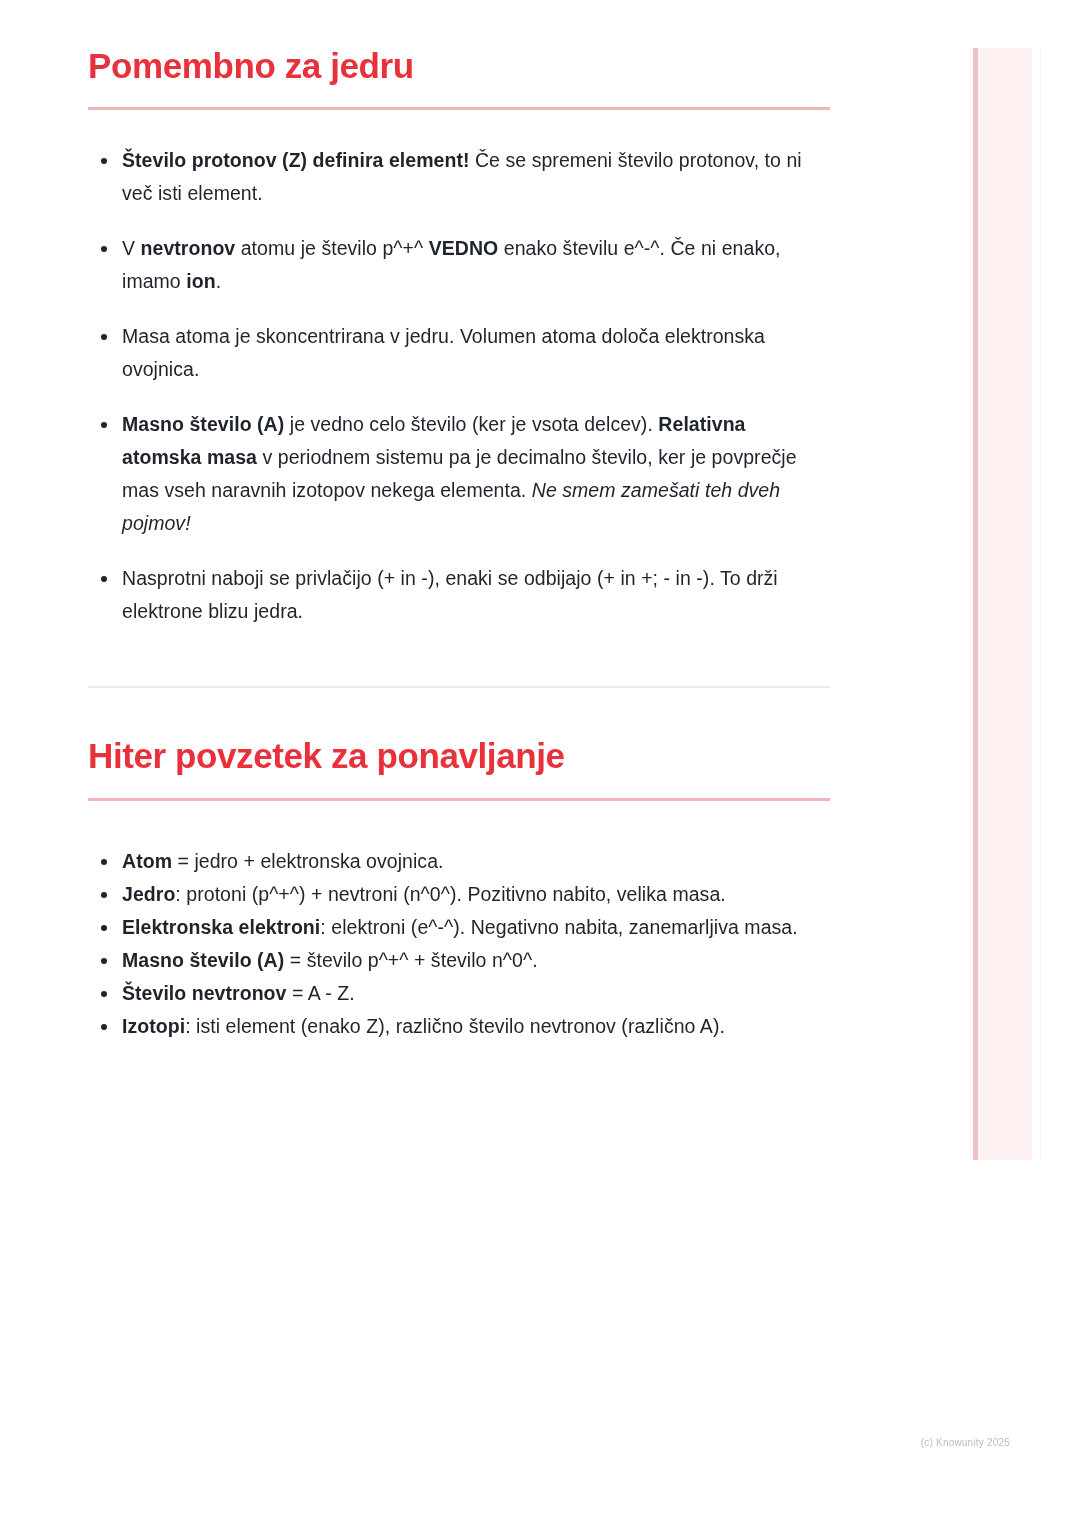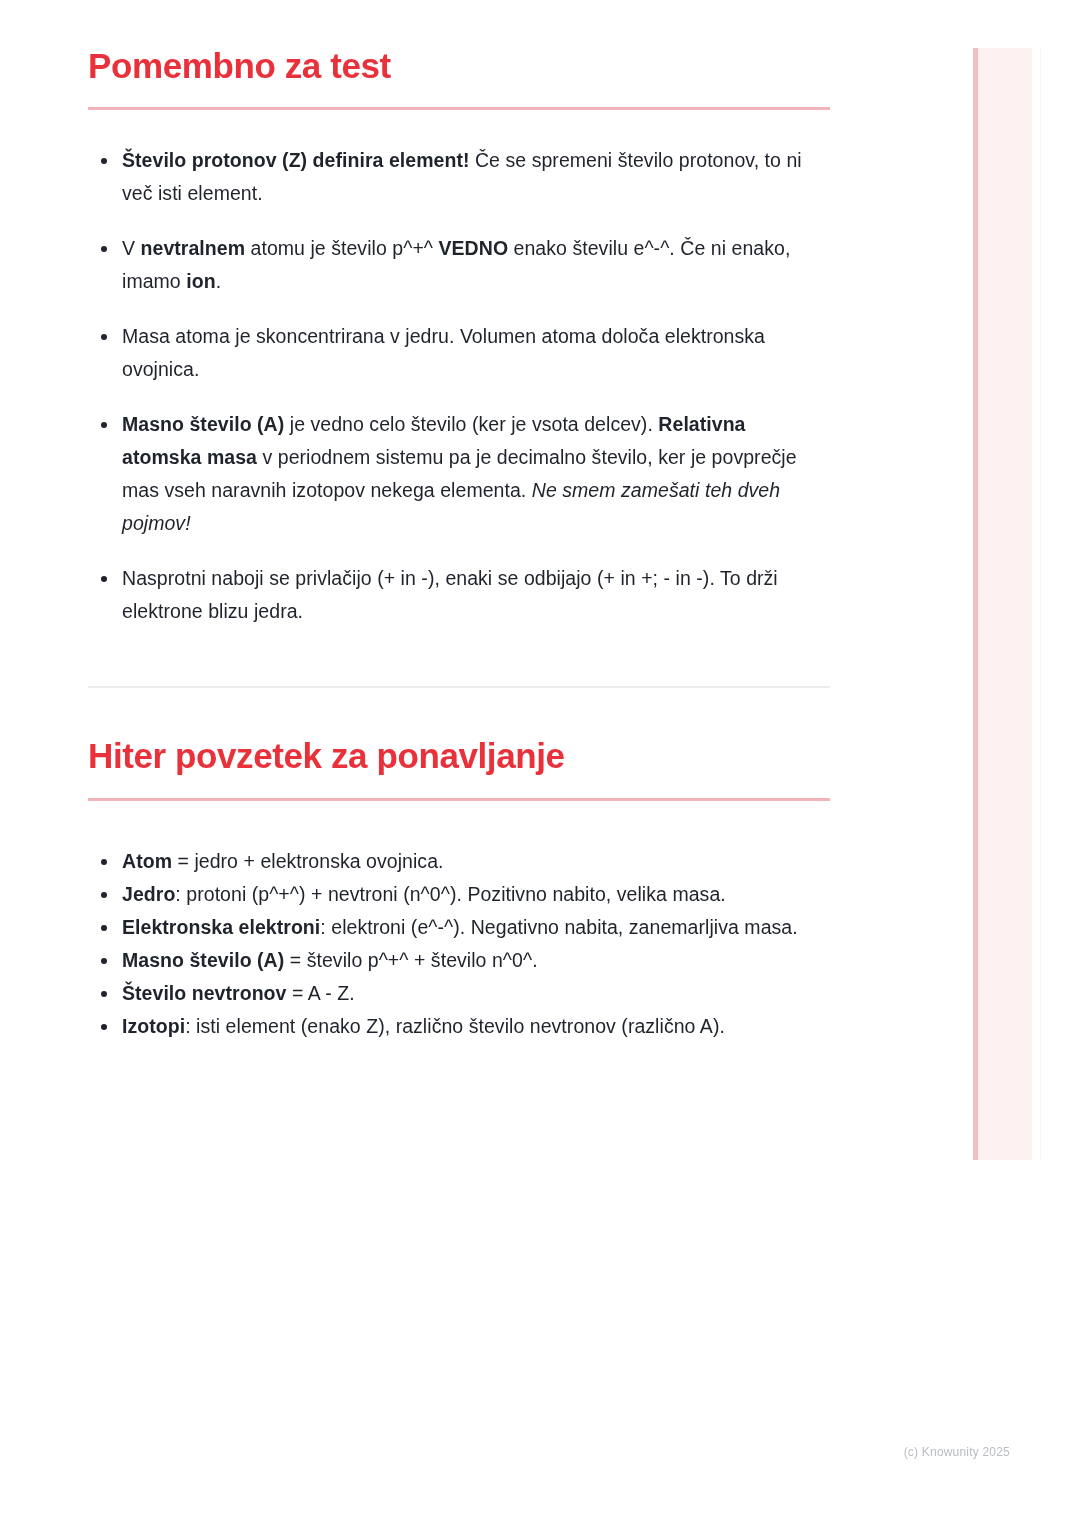--- a/index.html
+++ b/index.html
@@ -105,47 +105,46 @@
   .section-divider {
     height: 2px;
     background: #ececee;
     width: 742px;
   }
 
   .footer-note {
     position: absolute;
     right: 70px;
     top: 1437px;
-    font-size: 12px;
+    font-size: 10px;
     color: #b9bcc2;
     letter-spacing: 0.2px;
-    margin-top: 8px;
   }
 
   .block-1-wrap { margin-top: 34px; }
   .gap-before-divider { height: 58px; }
   .gap-after-divider { height: 48px; }
   .gap-after-rule-2 { height: 32px; }
 </style>
 </head>
 <body>
 
 <div class="side-stripe"></div>
 <div class="side-stripe-edge"></div>
 
 <div class="page">
   <div class="content">
 
     <div>
-      <h1 class="section-heading">Pomembno za test</h1>
+      <h1 class="section-heading">Pomembno za jedru</h1>
       <div class="heading-rule"></div>
       <div class="block-1-wrap">
         <ul class="notes list-a">
             <li><b>Število protonov (Z) definira element!</b><span> Če se spremeni število protonov, to ni več isti element.</span></li>
-            <li><span>V </span><b>nevtralnem</b><span> atomu je število p^+^ </span><b>VEDNO</b><span> enako številu e^-^. Če ni enako, imamo </span><b>ion</b><span>.</span></li>
+            <li><span>V </span><b>nevtronov</b><span> atomu je število p^+^ </span><b>VEDNO</b><span> enako številu e^-^. Če ni enako, imamo </span><b>ion</b><span>.</span></li>
             <li><span>Masa atoma je skoncentrirana v jedru. Volumen atoma določa elektronska ovojnica.</span></li>
             <li><b>Masno število (A)</b><span> je vedno celo število (ker je vsota delcev). </span><b>Relativna atomska masa</b><span> v periodnem sistemu pa je decimalno število, ker je povprečje mas vseh naravnih izotopov nekega elementa. </span><i>Ne smem zamešati teh dveh pojmov!</i></li>
             <li><span>Nasprotni naboji se privlačijo (+ in -), enaki se odbijajo (+ in +; - in -). To drži elektrone blizu jedra.</span></li>
           </ul>
       </div>
     </div>
 
     <div class="gap-before-divider"></div>
     <div class="section-divider"></div>
     <div class="gap-after-divider"></div>

